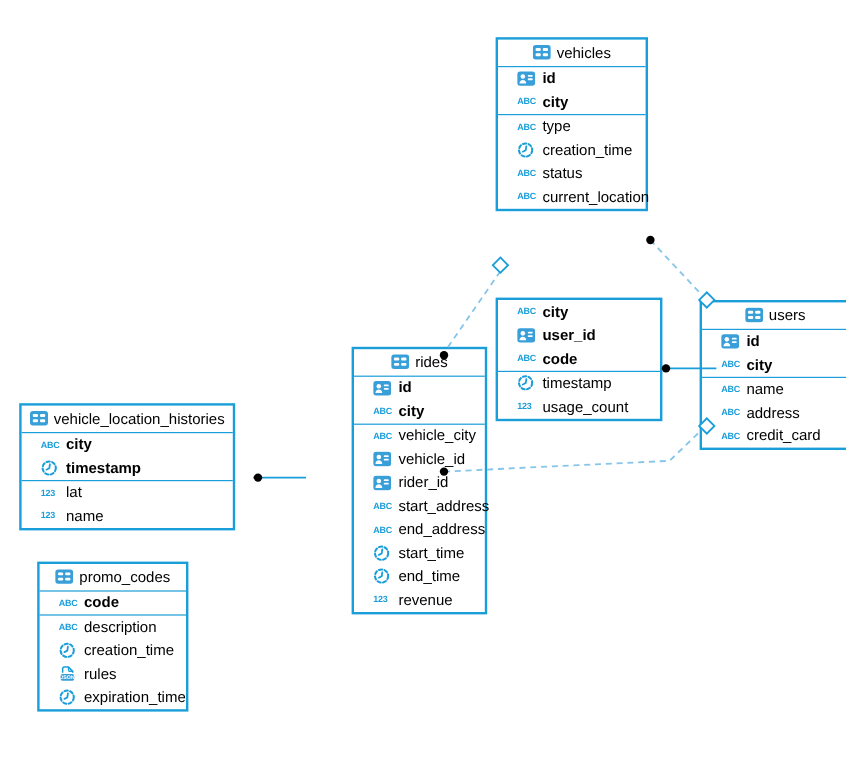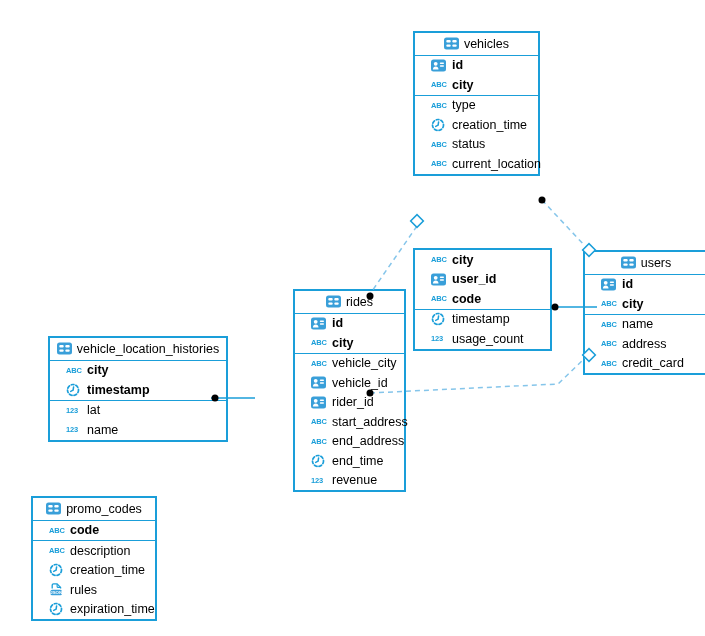--- a/index.html
+++ b/index.html
@@ -279,31 +279,40 @@
           </span>
           <span class="fname">end_address</span>
         </div>
         <div class="row">
           <span class="ficon">
             <svg width="14" height="14" viewBox="0 0 14 14">
               <circle cx="7" cy="7" r="5.5" fill="none" stroke="#1a9ed9" stroke-width="1.7" stroke-dasharray="2.7 2" stroke-linecap="round"></circle>
               <path d="M7.1 7.2 L7.6 3.9 M7.1 7.2 L4.7 8.4" stroke="#1a9ed9" stroke-width="1.5" stroke-linecap="round" fill="none"></path>
             </svg>
           </span>
+          <span class="fname">start_time</span>
+        </div>
+        <div class="row">
+          <span class="ficon">
+            <svg width="14" height="14" viewBox="0 0 14 14">
+              <circle cx="7" cy="7" r="5.5" fill="none" stroke="#1a9ed9" stroke-width="1.7" stroke-dasharray="2.7 2" stroke-linecap="round"></circle>
+              <path d="M7.1 7.2 L7.6 3.9 M7.1 7.2 L4.7 8.4" stroke="#1a9ed9" stroke-width="1.5" stroke-linecap="round" fill="none"></path>
+            </svg>
+          </span>
           <span class="fname">end_time</span>
         </div>
         <div class="row">
           <span class="ficon">
             <span class="ticon-txt">123</span>
           </span>
           <span class="fname">revenue</span>
         </div>
       </div>
     </div>
-    <div class="table" style="left: 48px; top: 336px; width: 180px;">
+    <div class="table" style="left: 16px; top: 336px; width: 180px;">
       <div class="thead">
         <span class="ticon">
           <svg width="15" height="13" viewBox="0 0 15 13">
             <rect x="0" y="0.5" width="15" height="12" rx="2.5" fill="#399fd9"></rect>
             <rect x="2.3" y="3" width="4.4" height="2.4" rx="1" fill="#fff"></rect>
             <rect x="8.3" y="3" width="4.4" height="2.4" rx="1" fill="#fff"></rect>
             <rect x="2.3" y="7.4" width="4.4" height="2.4" rx="1" fill="#fff"></rect>
             <rect x="8.3" y="7.4" width="4.4" height="2.4" rx="1" fill="#fff"></rect>
           </svg>
         </span>
@@ -334,21 +343,21 @@
           <span class="fname">lat</span>
         </div>
         <div class="row">
           <span class="ficon">
             <span class="ticon-txt">123</span>
           </span>
           <span class="fname">name</span>
         </div>
       </div>
     </div>
-    <div class="table" style="left: 31px; top: 496px; width: 126px;">
+    <div class="table" style="left: 31px; top: 468px; width: 126px;">
       <div class="thead">
         <span class="ticon">
           <svg width="15" height="13" viewBox="0 0 15 13">
             <rect x="0" y="0.5" width="15" height="12" rx="2.5" fill="#399fd9"></rect>
             <rect x="2.3" y="3" width="4.4" height="2.4" rx="1" fill="#fff"></rect>
             <rect x="8.3" y="3" width="4.4" height="2.4" rx="1" fill="#fff"></rect>
             <rect x="2.3" y="7.4" width="4.4" height="2.4" rx="1" fill="#fff"></rect>
             <rect x="8.3" y="7.4" width="4.4" height="2.4" rx="1" fill="#fff"></rect>
           </svg>
         </span>

